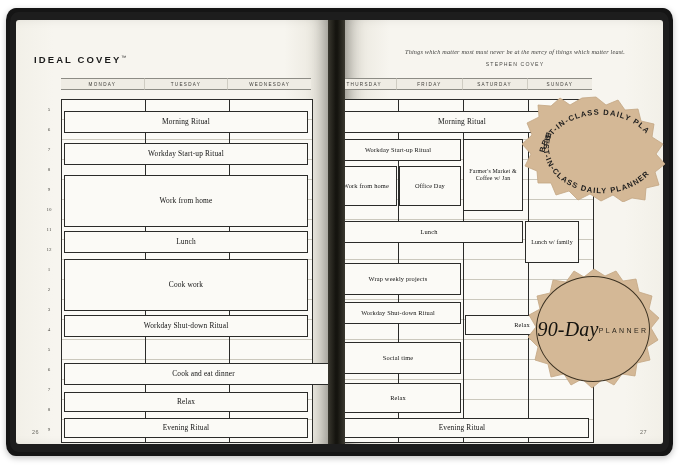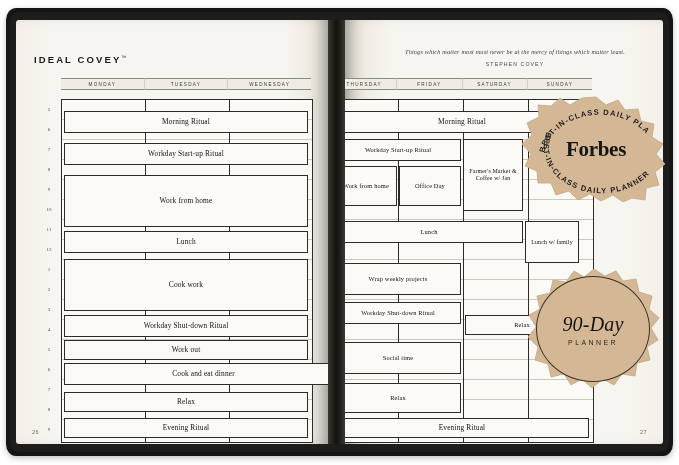--- a/index.html
+++ b/index.html
@@ -225,21 +225,21 @@
 
   .ninety-badge { left: 526px; top: 268px; width: 136px; height: 122px; }
   .ninety-circle {
     position: absolute;
     left: 10px; top: 8px;
     width: 112px; height: 104px;
     border: 1px solid #3c3222;
     border-radius: 50%;
     z-index: 3;
     display: flex;
-    flex-direction: column;
+    flex-direction: row;
     align-items: center;
     justify-content: center;
   }
   .ninety-title {
     font-family: "Liberation Serif", serif;
     font-style: italic;
     font-size: 20px;
     color: #14120e;
     letter-spacing: 0.2px;
   }
@@ -309,21 +309,20 @@
         <div class="vline" style="left:83.3px;"></div>
         <div class="vline" style="left:166.6px;"></div>
       </div>
 
       <div class="ev" style="left:48px; top:91px;  width:244px; height:22px;">Morning Ritual</div>
       <div class="ev" style="left:48px; top:123px; width:244px; height:22px;">Workday Start-up Ritual</div>
       <div class="ev" style="left:48px; top:155px; width:244px; height:52px;">Work from home</div>
       <div class="ev" style="left:48px; top:211px; width:244px; height:22px;">Lunch</div>
       <div class="ev" style="left:48px; top:239px; width:244px; height:52px;">Cook work</div>
       <div class="ev" style="left:48px; top:295px; width:244px; height:22px;">Workday Shut-down Ritual</div>
-      <div class="ev" style="left:48px; top:320px; width:244px; height:20px;">Work out</div>
       <div class="ev" style="left:48px; top:343px; width:279px; height:22px;">Cook and eat dinner</div>
       <div class="ev" style="left:48px; top:372px; width:244px; height:20px;">Relax</div>
       <div class="ev" style="left:48px; top:398px; width:244px; height:20px;">Evening Ritual</div>
     </div>
 
     <div class="spine"></div>
 
     <div class="page right">
       <div class="quote">Things which matter most must never be at the mercy of things which matter least.</div>
       <div class="quote-author">STEPHEN COVEY</div>
@@ -391,21 +390,20 @@
         <path id="arcTop" d="M24,62 A56,44 0 0 1 128,40" fill="none"></path>
         <path id="arcBot" d="M30,30 A58,46 0 0 0 134,72" fill="none"></path>
       </defs>
       <text>
         <textPath href="#arcTop" startOffset="4%">BEST-IN-CLASS DAILY PLANNER</textPath>
       </text>
       <text>
         <textPath href="#arcBot" startOffset="4%">BEST-IN-CLASS DAILY PLANNER</textPath>
       </text>
     </svg>
-    <div class="forbes-word">Forbes</div>
   </div>
 
   <div class="badge ninety-badge">
     <svg class="starburst" viewBox="0 0 136 122" preserveAspectRatio="none">
       <path d="M68 1
                L79 8 L90 3 L97 13 L110 11 L113 24 L126 28 L123 41 L133 50 L125 60
                L132 72 L121 79 L124 92 L111 95 L109 108 L96 106 L88 117 L77 111
                L66 120 L56 111 L45 117 L38 106 L25 109 L22 96 L9 92 L12 79
                L2 69 L10 59 L3 47 L14 41 L11 28 L24 25 L27 12 L40 14 L48 3 L58 9 Z" fill="#d4b896" stroke="#c3a683" stroke-width="0.8"></path>
     </svg>

